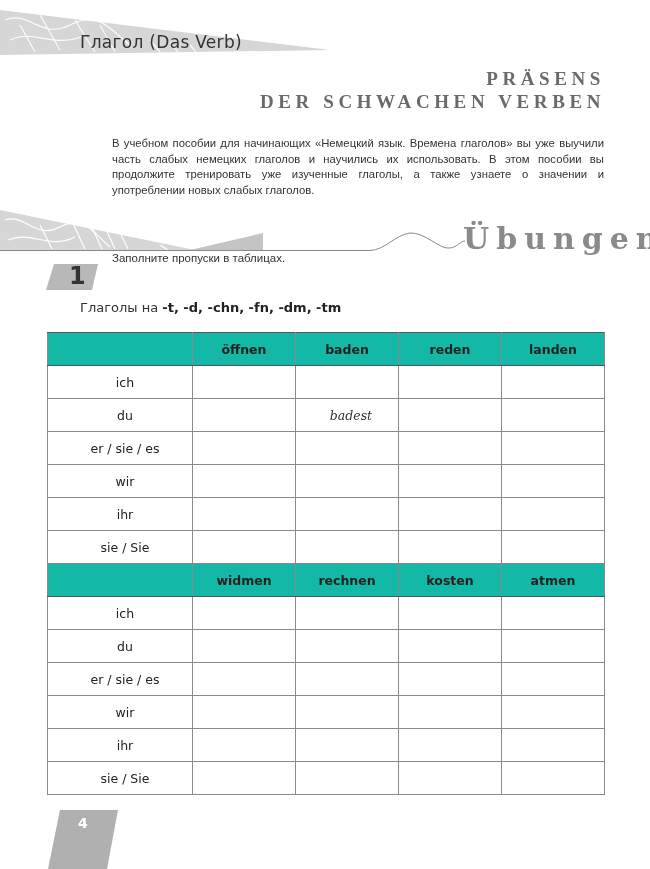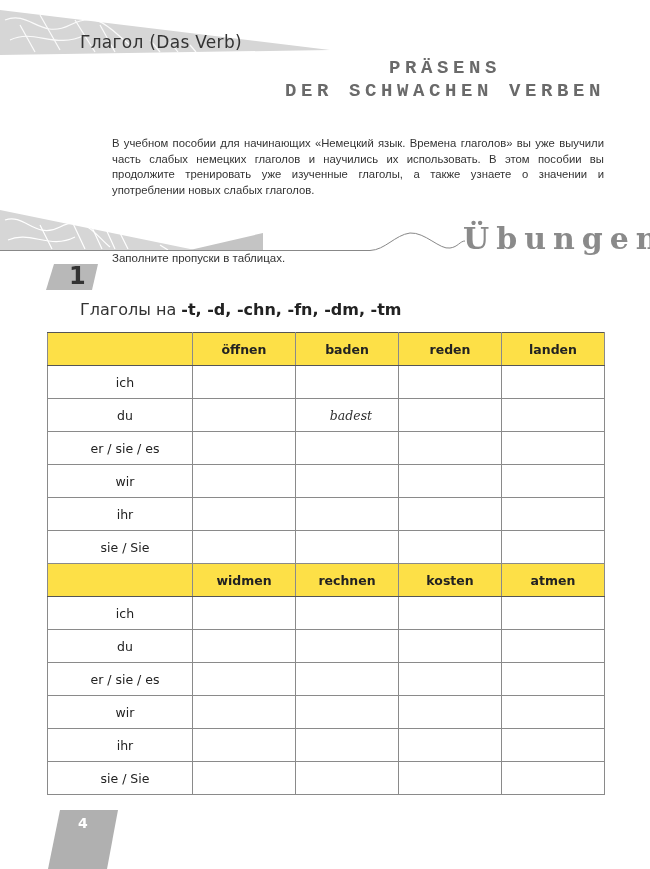--- a/index.html
+++ b/index.html
@@ -1,37 +1,37 @@
 <!DOCTYPE html>
 <html><head>
   <meta charset="utf-8">
   <style>
     html, body { margin: 0; padding: 0; background: #ffffff; }
     body { width: 650px; height: 869px; position: relative; overflow: hidden; font-family: "DejaVu Sans", sans-serif; color: #222; }
 
     .top-banner { position: absolute; left: 0; top: 0; width: 330px; height: 55px; }
     .chapter-title { position: absolute; left: 80px; top: 32px; font-size: 17px; color: #333; letter-spacing: 0.3px; font-family: "DejaVu Sans", sans-serif; }
 
-    .main-title { position: absolute; right: 45px; top: 57px; text-align: center; font-family: Liberation Mono, monospace; font-weight: bold; color: #6a6a6a; font-size: 19px; letter-spacing: 4.6px; line-height: 23px; }
+    .main-title { position: absolute; right: 45px; top: 67px; text-align: right; font-family: Liberation Serif, serif; font-weight: bold; color: #6a6a6a; font-size: 19px; letter-spacing: 4.6px; line-height: 23px; }
 
     .intro { position: absolute; left: 112px; top: 136px; width: 492px; font-family: "Liberation Sans", sans-serif; font-size: 11.3px; line-height: 15.6px; color: #333; text-align: justify; }
 
     .mid-banner { position: absolute; left: 0; top: 205px; width: 650px; height: 60px; }
     .uebungen { position: absolute; left: 463px; top: 221px; font-family: "DejaVu Serif", serif; font-weight: bold; color: #8a8a8a; font-size: 30px; letter-spacing: 7px; }
 
     .ex-badge { position: absolute; left: 46px; top: 264px; width: 52px; height: 26px; }
     .ex-number { position: absolute; left: 69px; top: 262px; font-family: "DejaVu Sans", sans-serif; font-weight: bold; font-size: 24px; color: #333; }
     .ex-instruction { position: absolute; left: 112px; top: 252px; font-family: "Liberation Sans", sans-serif; font-size: 11.5px; color: #333; }
-    .ex-sub { position: absolute; left: 80px; top: 300px; font-family: "DejaVu Sans", sans-serif; font-size: 16px; color: #333; }
+    .ex-sub { position: absolute; left: 80px; top: 300px; font-family: "DejaVu Sans", sans-serif; font-size: 13px; color: #333; }
     .ex-sub b { font-weight: bold; color: #222; }
 
     table.conj { position: absolute; left: 47px; top: 332px; width: 558px; border-collapse: collapse; font-family: "DejaVu Sans", sans-serif; font-size: 12.5px; }
     table.conj td, table.conj th { border: 1px solid #8a8a8a; height: 32px; padding: 0; }
     table.conj { border: 1.5px solid #555; }
-    table.conj th { background: #fde047; font-weight: bold; color: #222; text-align: center; }
+    table.conj th { background: #14b8a6; font-weight: bold; color: #222; text-align: center; }
     table.conj td.pron { padding-left: 10px; color: #222; text-align: center; }
     table.conj td.cell { text-align: center; padding-left: 8px; }
     table.conj td.cell.filled { font-family: "DejaVu Serif", serif; font-style: italic; color: #333; }
     table.conj tr.headrow th { border-top: 1.5px solid #555; border-bottom: 1.5px solid #555; }
     col.c0 { width: 145px; }
     col.cx { width: 103px; }
 
     .page-num-bg { position: absolute; left: 48px; top: 810px; width: 70px; height: 59px; }
     .page-num { position: absolute; left: 78px; top: 815px; font-family: "DejaVu Sans", sans-serif; font-weight: bold; font-size: 14px; color: #fff; }
   </style>

